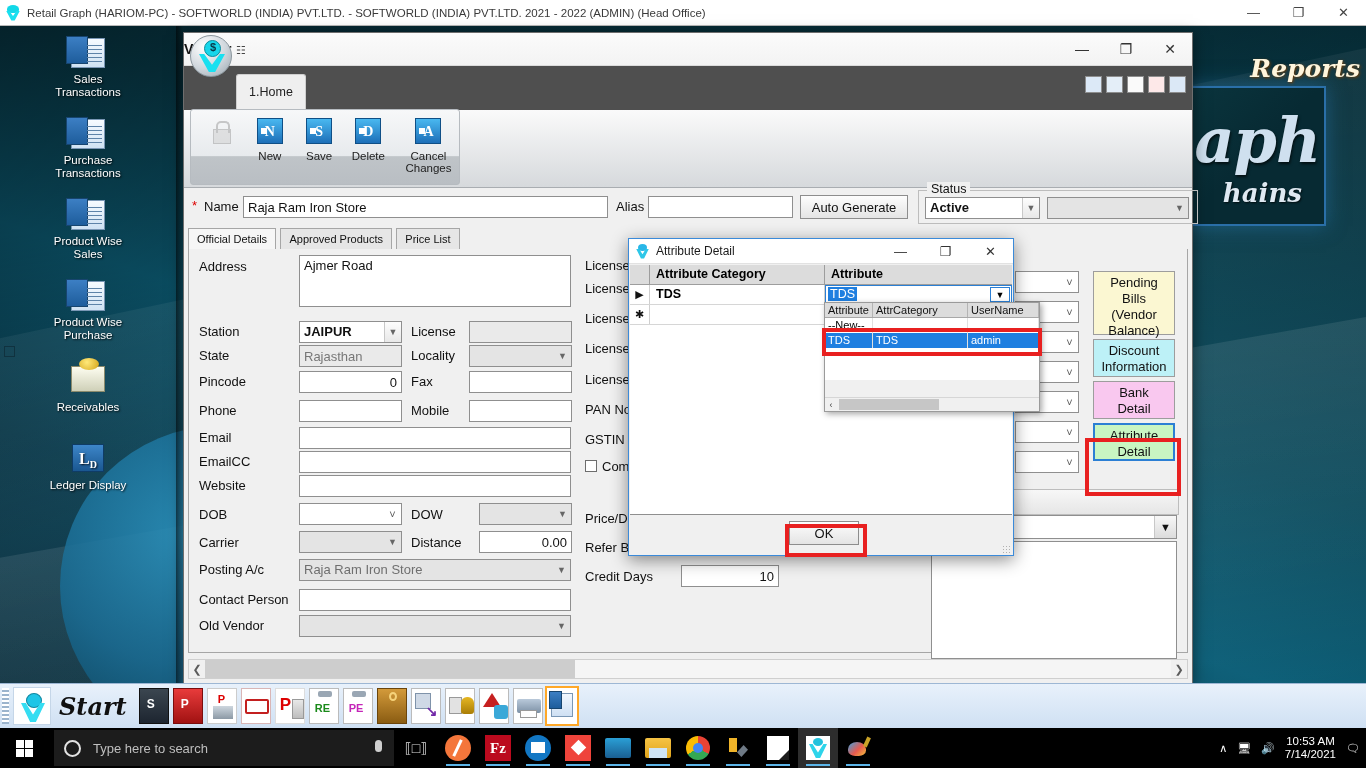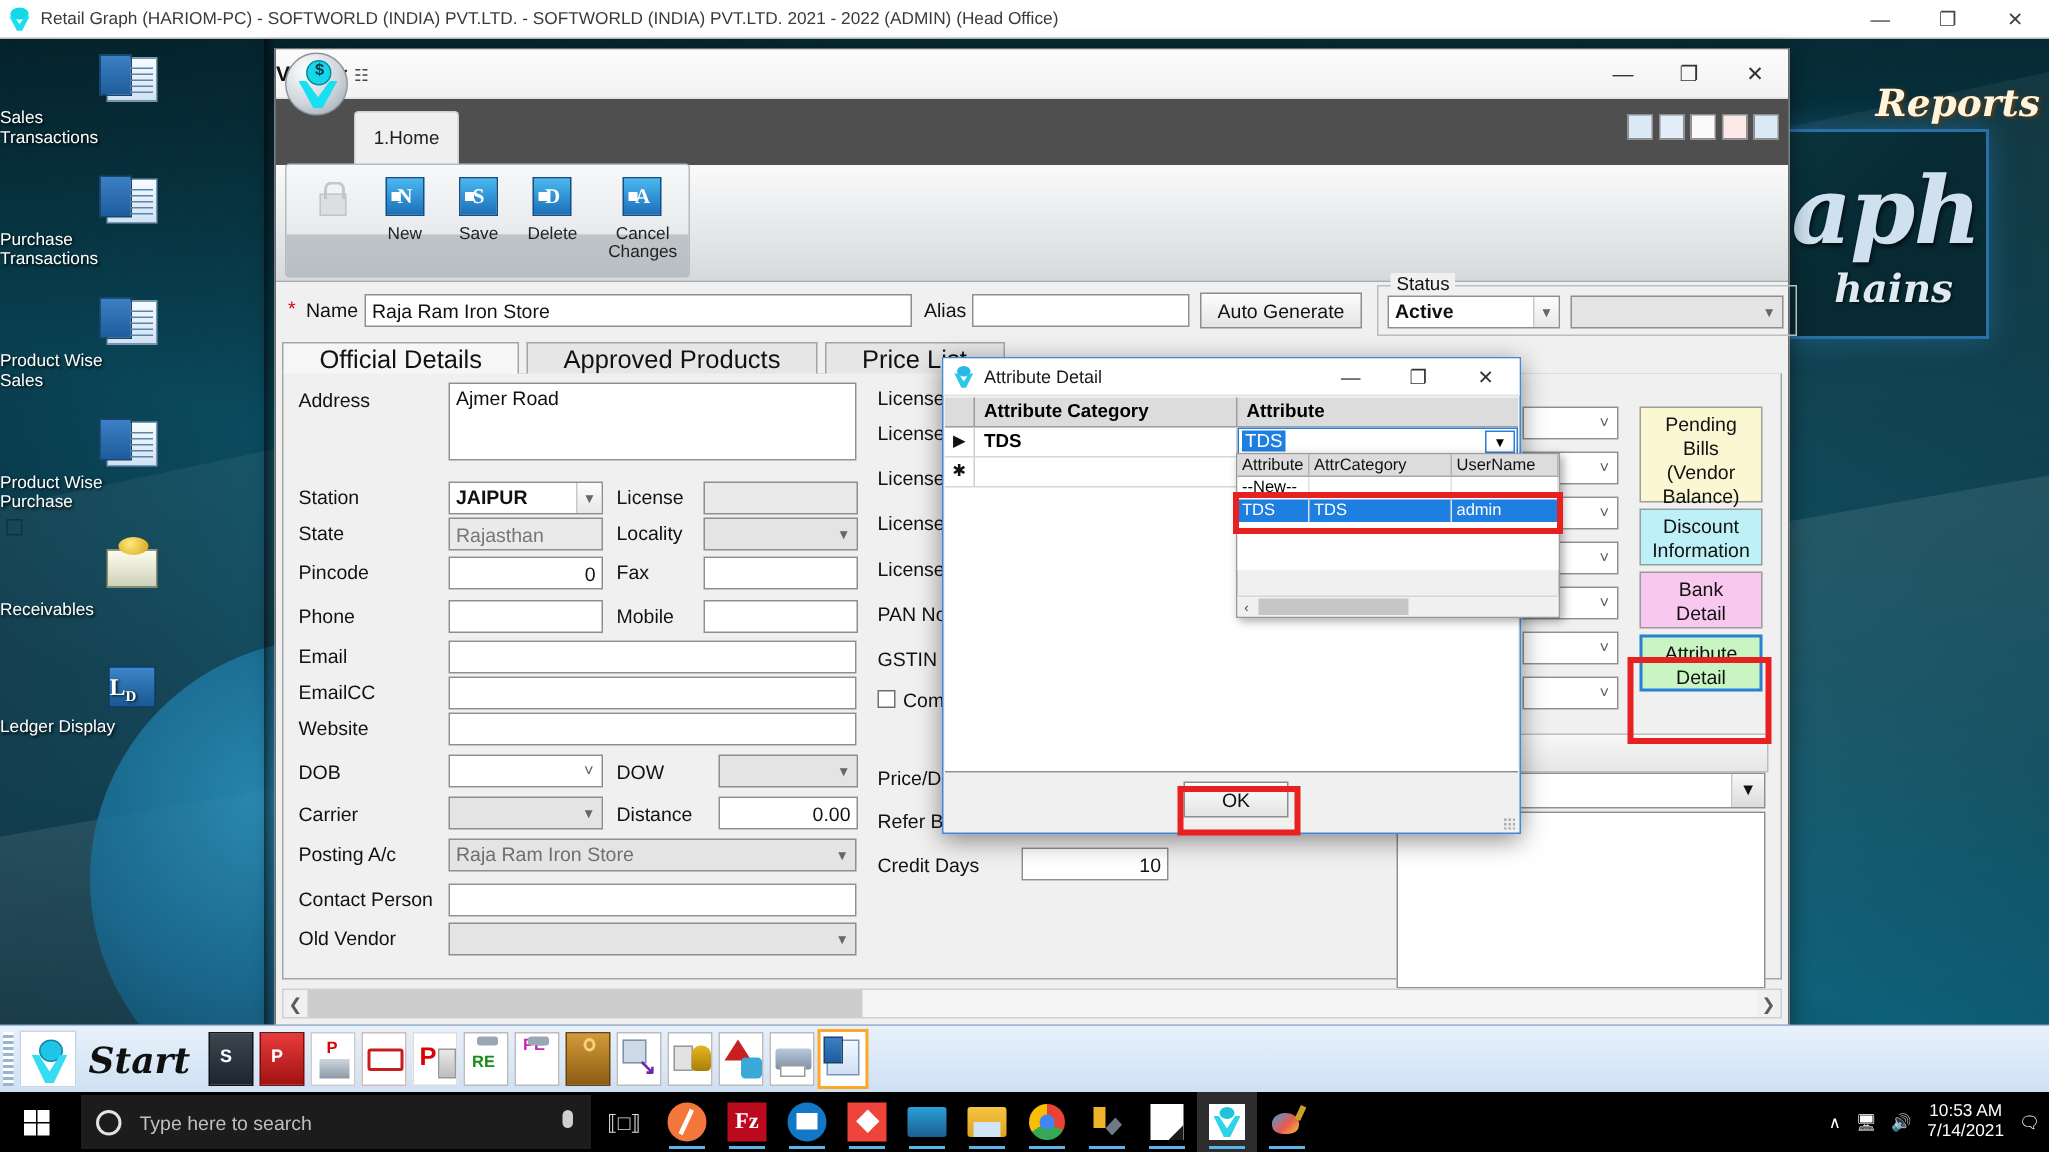--- a/index.html
+++ b/index.html
@@ -79,21 +79,21 @@
     background:#12d8e8; border-radius:50% 50% 40% 40%;
   }
   .swlogo:after{
     content:""; position:absolute; left:1px; top:6px; width:14px; height:10px;
     background:#19e0f0;
     clip-path:polygon(0 0, 22% 0, 50% 55%, 78% 0, 100% 0, 62% 100%, 38% 100%);
   }
   
   #deskicons{ position:absolute; left:0; top:30px; width:176px; }
   .dicon{
-    width:176px; margin-bottom:16px; text-align:left; color:#fff;
+    width:176px; margin-bottom:16px; text-align:center; color:#fff;
     font-size:11.5px; line-height:13px; text-shadow:1px 1px 2px rgba(0,0,0,.9);
     cursor:default;
   }
   .dicon .glyph{
     width:34px; height:32px; margin:0 auto 3px; position:relative;
   }
   .doc-ic{
     width:34px;height:30px;
     background:linear-gradient(180deg,#f6fbff,#cfe2f3);
     border:1px solid #7a97b5;
@@ -210,21 +210,21 @@
     background:linear-gradient(180deg,#fdfdfd,#e8e8e8); border-left:1px solid #c8c8c8;
     display:flex; align-items:center; justify-content:center; color:#666; font-size:9px;
   }
   .cbo.ro{ background:#e4e4e4; color:#6f6f6f; }
   .cbo.ro .ar{ background:#e4e4e4; border-left:none;}
   .cbo.bold{ font-weight:bold; }
   .cbo.flat .ar{ background:transparent; border-left:none; color:#5d5d5d; font-size:11px;}
   
   .tabstrip{ position:absolute; left:4px; top:38px; right:4px; height:22px; border-bottom:1px solid #a6a6a6;}
   .tabitem{
-    display:inline-block; height:22px; line-height:21px; padding:0 24px; font-size:17px;
+    display:inline-block; height:22px; line-height:21px; padding:0 8px; font-size:11px;
     border:1px solid #a6a6a6; border-bottom:none; background:#e6e6e6; color:#111; margin-right:1px;
   }
   .tabitem.active{ background:#f6f6f6; border-bottom:1px solid #f6f6f6; }
   .panel{
     position:absolute; left:4px; top:59px; right:4px; bottom:30px;
     border:1px solid #a6a6a6; border-top:none; background:#f0f0f0;
   }
   .sidebtn{
     width:82px; border:1px solid #9d9d9d; font-size:13px; text-align:center;
     color:#111; padding:3px 2px; line-height:16px; cursor:default;
@@ -721,21 +721,21 @@
     </div>
   <div class="tbicon" style="background:#fff;border:1px solid #ddd">
       <span style="position:absolute;left:4px;top:6px;color:#d00;font-weight:bold;font-size:17px">P</span>
       <span style="position:absolute;left:16px;top:10px;width:12px;height:20px;background:linear-gradient(180deg,#e8e8e8,#bdbdbd);border:1px solid #999"></span>
     </div>
   <div class="tbicon" style="background:#fff;border:1px solid #bbb">
       <span style="position:absolute;left:5px;top:13px;color:#1a8a1a;font-weight:bold;font-size:11px">RE</span>
       <span style="position:absolute;left:8px;top:2px;width:14px;height:6px;background:#9aa7b4;border-radius:2px"></span>
     </div>
   <div class="tbicon" style="background:#fff;border:1px solid #bbb">
-      <span style="position:absolute;left:5px;top:2px;color:#c425b8;font-weight:bold;font-size:11px">PE</span>
+      <span style="position:absolute;left:5px;top:13px;color:#c425b8;font-weight:bold;font-size:11px">PE</span>
       <span style="position:absolute;left:8px;top:2px;width:14px;height:6px;background:#9aa7b4;border-radius:2px"></span>
     </div>
   <div class="tbicon" style="background:linear-gradient(180deg,#d39a3a,#8a5c12);border:1px solid #6b450c">
       <span style="position:absolute;left:11px;top:3px;width:8px;height:9px;border:2px solid #f5d27a;border-radius:50%"></span>
     </div>
   <div class="tbicon" style="background:#fff;border:1px solid #bbb">
       <span style="position:absolute;left:3px;top:4px;width:16px;height:16px;background:#cfd9e6;border:1px solid #7f93aa"></span>
       <span style="position:absolute;left:14px;top:14px;color:#7127a8;font-size:14px;font-weight:bold">↘</span>
     </div>
   <div class="tbicon" style="background:#fff;border:1px solid #bbb">

